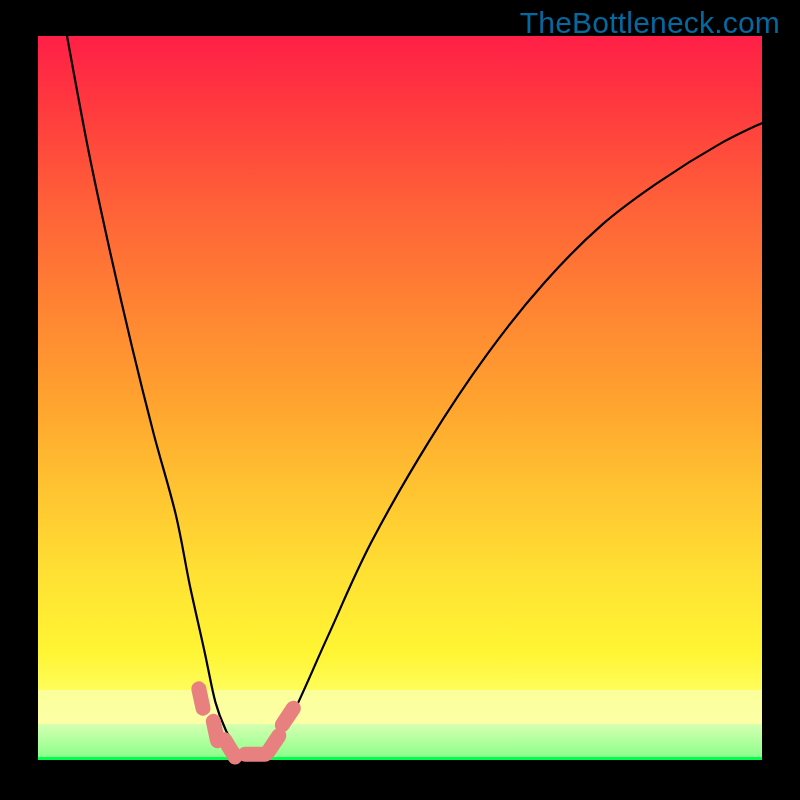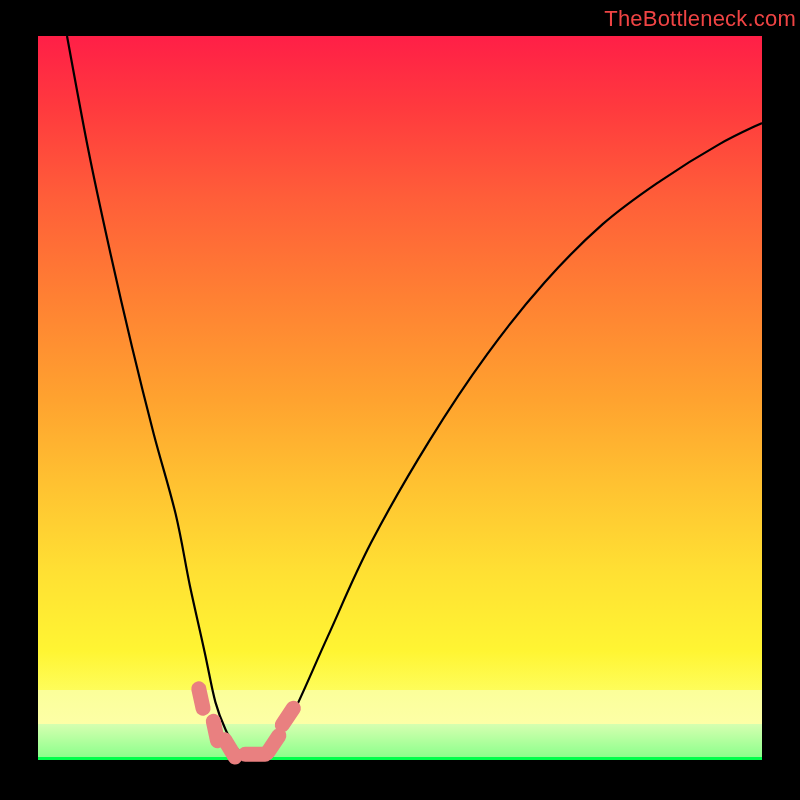--- a/index.html
+++ b/index.html
@@ -45,23 +45,23 @@
         #ffc231 62%,
         #ffe033 74%,
         #fff533 85%,
         #feff66 92%,
         #fdff9e 100%
       );
   }
   .attribution {
     position: absolute;
     top: 6px;
-    right: 4px;
-    color: #ef4444;
-    font-size: 22px;
+    right: 20px;
+    color: #0369a1;
+    font-size: 30px;
     letter-spacing: 0.2px;
     font-weight: 500;
   }
   svg.curve {
     position: absolute;
     left: 0;
     top: 0;
     width: 724px;
     height: 724px;
     overflow: visible;

